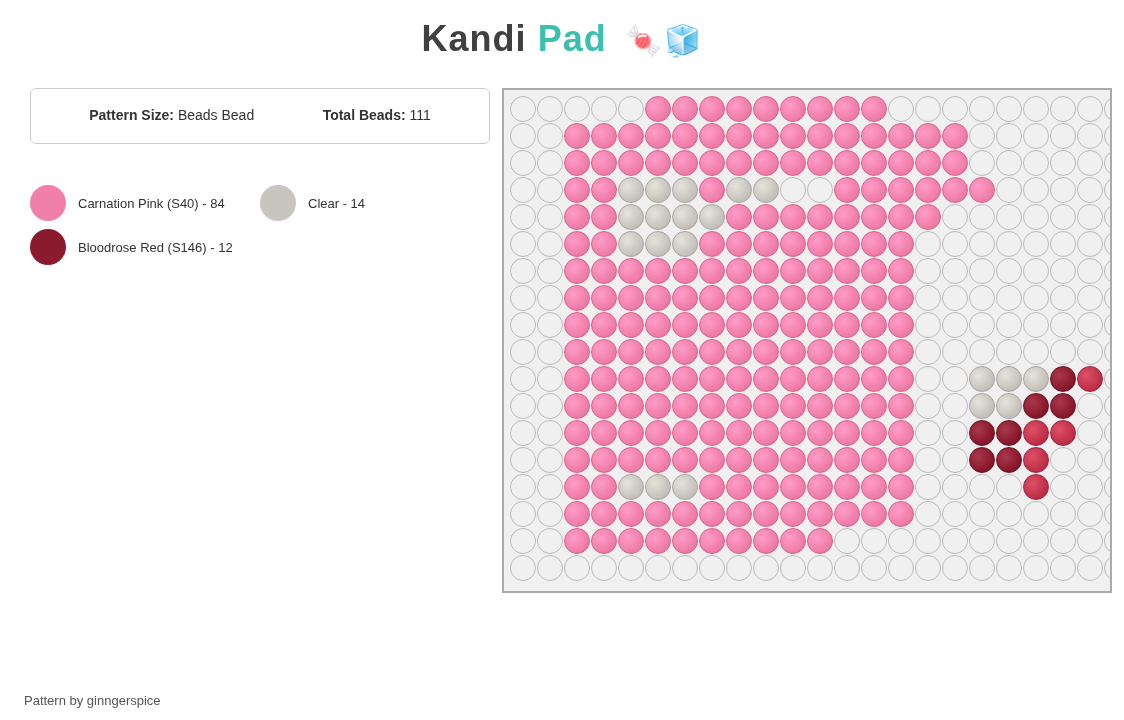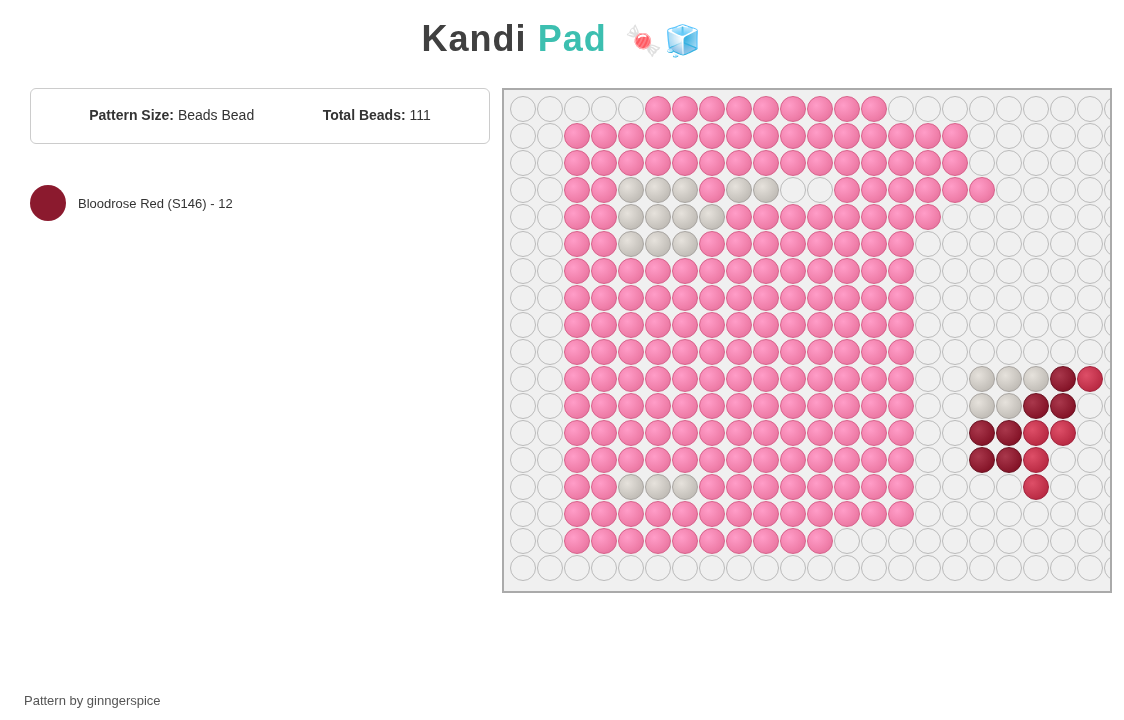--- a/index.html
+++ b/index.html
@@ -145,20 +145,30 @@
     <div>
       <strong>Total Beads:</strong>
       <span>111</span>
     </div>
   </div>
 </div>
 
 <div class="legend">
   <div class="legend-row">
     <div class="legend-left">
+      <div class="color-swatch" style="background:#f07faa;"></div>
+      <span class="color-label">Carnation Pink (S40) - 84</span>
+    </div>
+    <div class="legend-right">
+      <div class="color-swatch" style="background:#c8c4be;"></div>
+      <span class="color-label">Clear - 14</span>
+    </div>
+  </div>
+  <div class="legend-row">
+    <div class="legend-left">
       <div class="color-swatch" style="background:#8b1a2e;"></div>
       <span class="color-label">Bloodrose Red (S146) - 12</span>
     </div>
   </div>
 </div>
 
 <div class="grid-container" id="grid-container">
 <div style="display: grid; grid-template-columns: repeat(23, 26px); grid-template-rows: repeat(18, 26px); padding: 6px; gap: 1px;">
       <div style="width: 26px; height: 26px; border-radius: 50%; background: transparent; border: 1.5px solid rgb(187, 187, 187); box-sizing: border-box;"></div>
       <div style="width: 26px; height: 26px; border-radius: 50%; background: transparent; border: 1.5px solid rgb(187, 187, 187); box-sizing: border-box;"></div>

